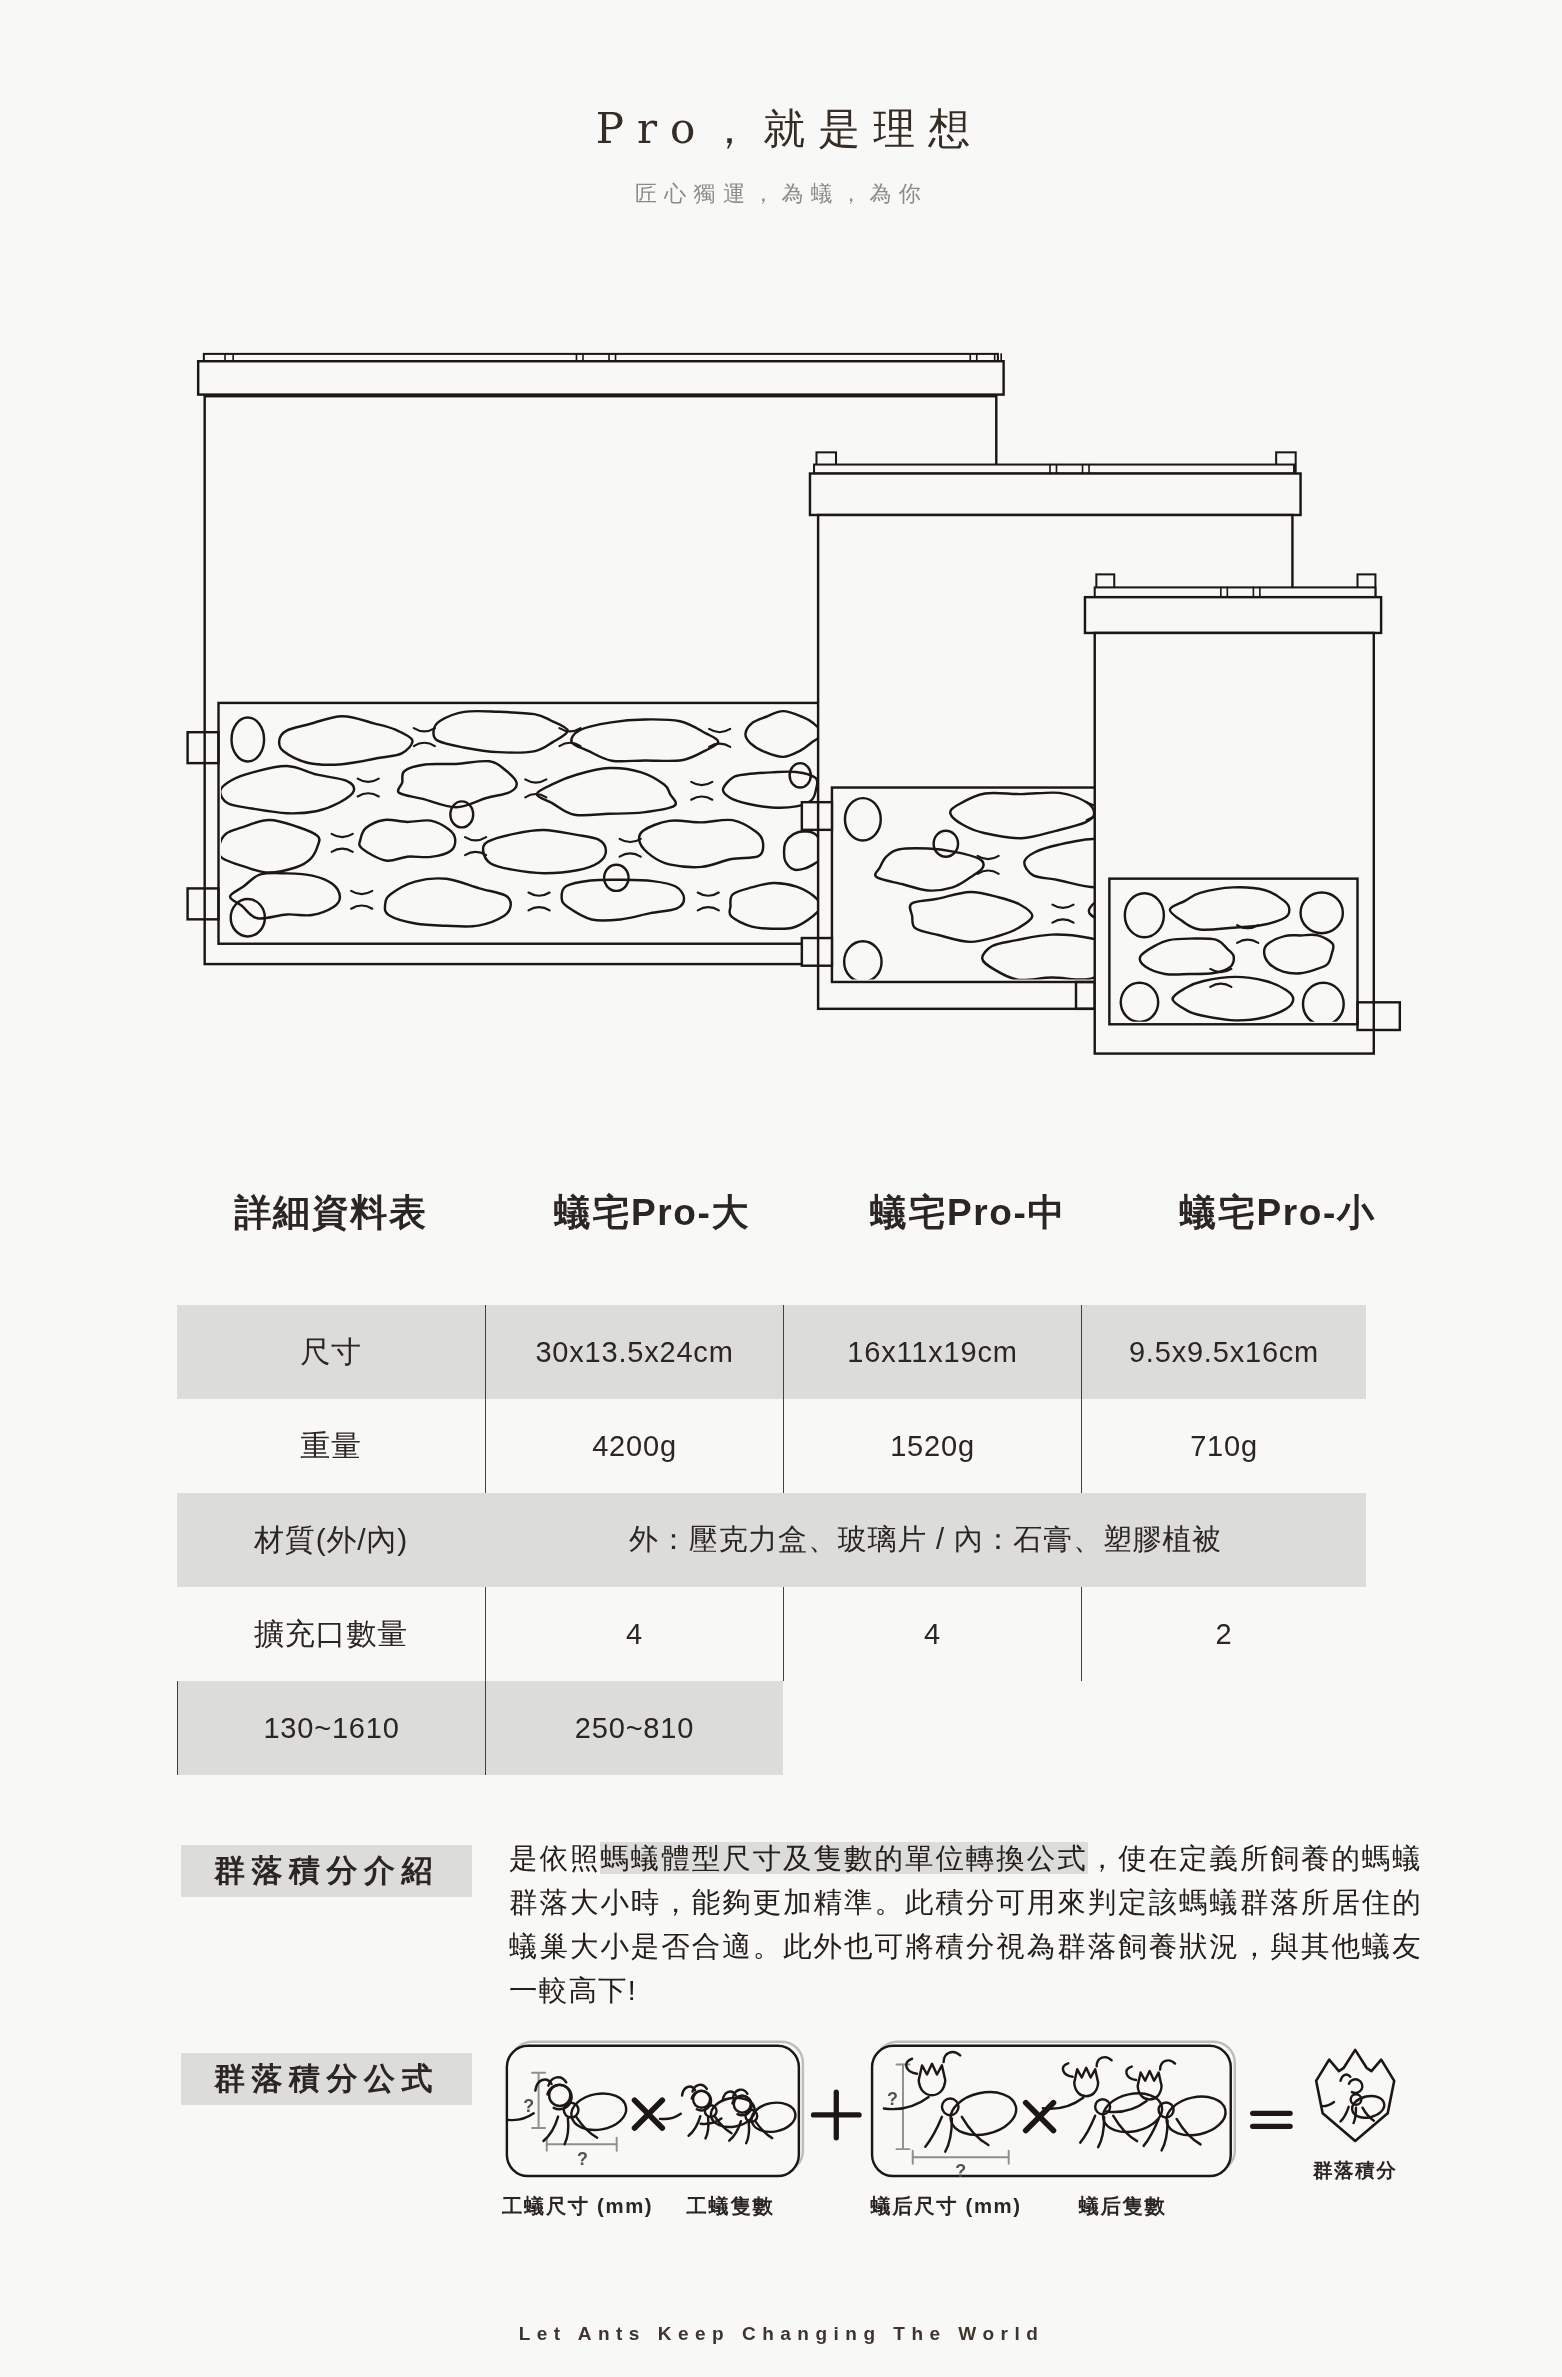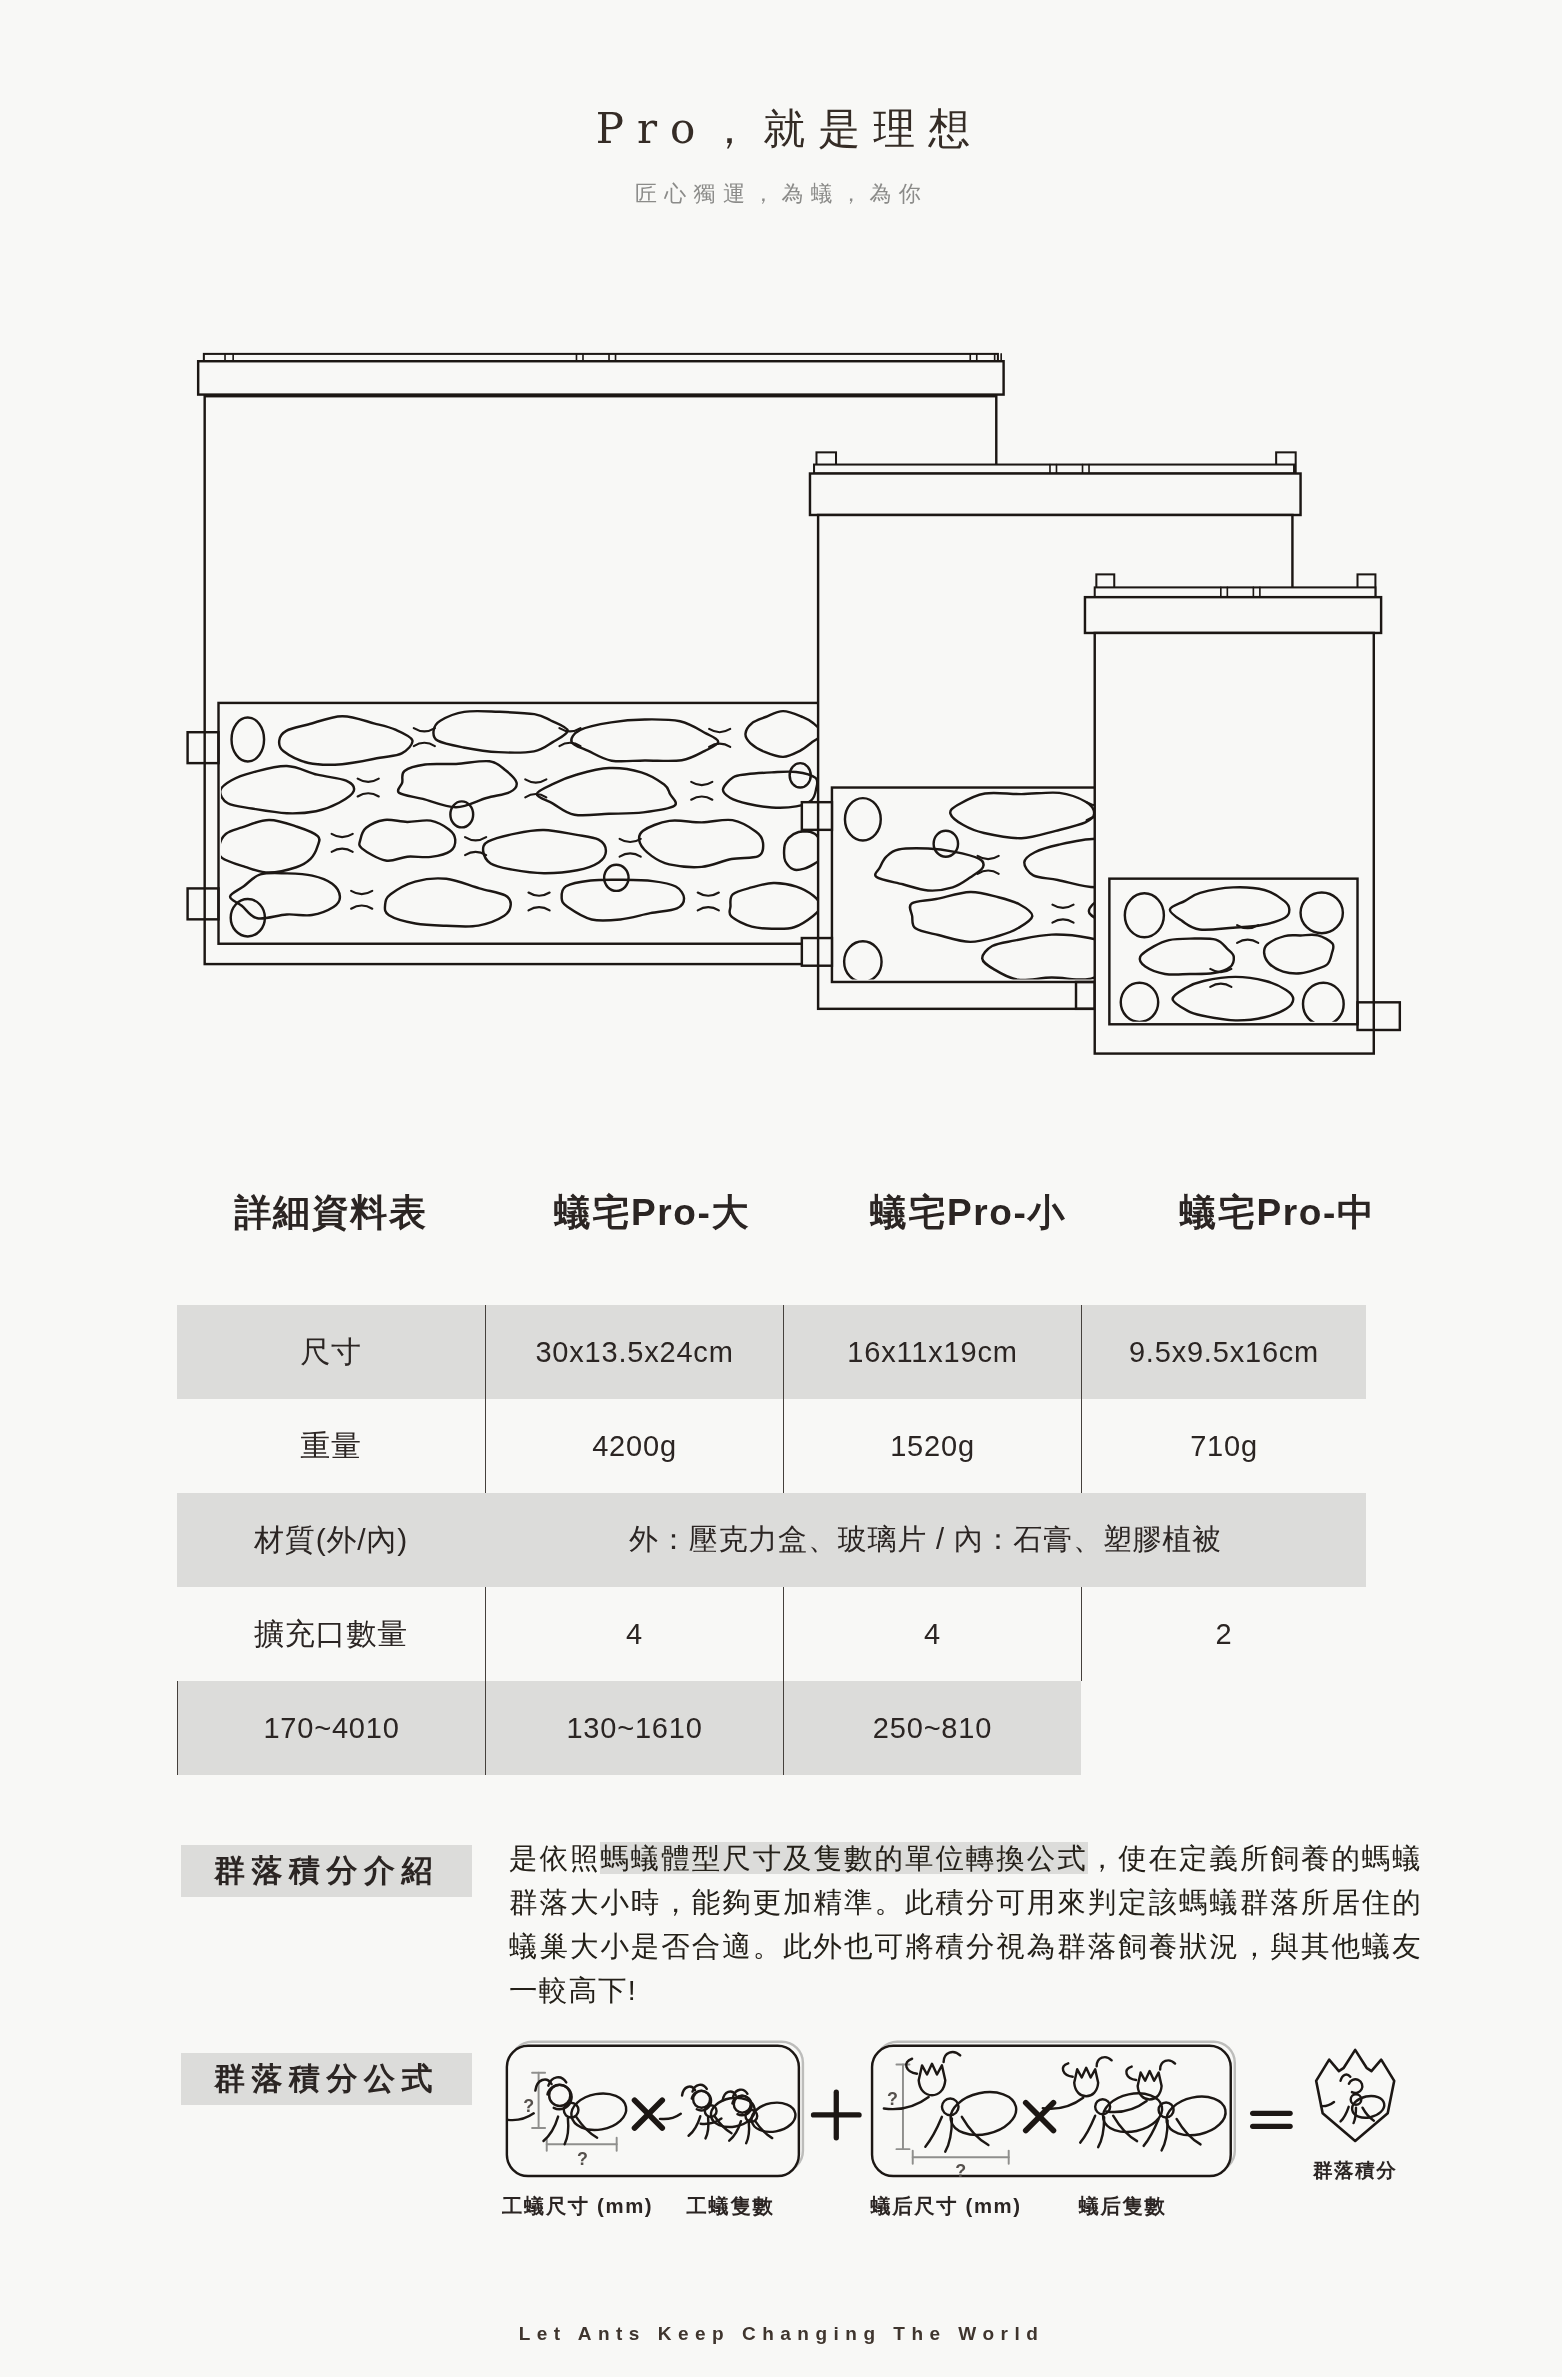--- a/index.html
+++ b/index.html
@@ -223,22 +223,22 @@
         </clipPath>
         <clipPath id="clipS">
           <rect x="1366" y="1083" width="299" height="173"></rect>
         </clipPath>
       </defs>
     </svg>
 
   <div class="spec-head">
     <div class="hcell">詳細資料表</div>
     <div class="hcell">蟻宅Pro-大</div>
+    <div class="hcell">蟻宅Pro-中</div>
     <div class="hcell">蟻宅Pro-小</div>
-    <div class="hcell">蟻宅Pro-中</div>
   </div>
 
   <div class="spec-table">
 
     <div class="cell rowlabel band">尺寸</div>
     <div class="cell band sep">30x13.5x24cm</div>
     <div class="cell band sep">16x11x19cm</div>
     <div class="cell band sep">9.5x9.5x16cm</div>
 
     <div class="cell rowlabel">重量</div>
@@ -247,21 +247,20 @@
     <div class="cell sep">710g</div>
 
     <div class="cell rowlabel band">材質(外/內)</div>
     <div class="cell band spanv">外：壓克力盒、玻璃片 / 內：石膏、塑膠植被</div>
 
     <div class="cell rowlabel">擴充口數量</div>
     <div class="cell sep">4</div>
     <div class="cell sep">4</div>
     <div class="cell sep">2</div>
 
-    <div class="cell band sep">170~4010</div>
     <div class="cell band sep">130~1610</div>
     <div class="cell band sep">250~810</div>
   </div>
 
   <div id="intro-label" class="sec-label">群落積分介紹</div>
   <p class="intro-text"><span>是依照</span><span class="hl">螞蟻體型尺寸及隻數的單位轉換公式</span><span>，使在定義所飼養的螞蟻群落大小時，能夠更加精準。此積分可用來判定該螞蟻群落所居住的蟻巢大小是否合適。此外也可將積分視為群落飼養狀況，與其他蟻友一較高下!</span></p>
 
   <div id="formula-label" class="sec-label">群落積分公式</div>
 
   <svg id="formula-svg" viewBox="600 2480 1250 300">

